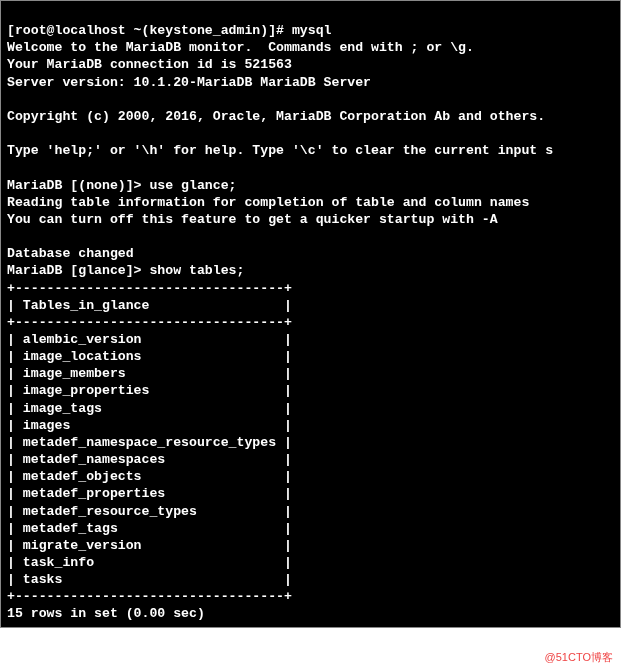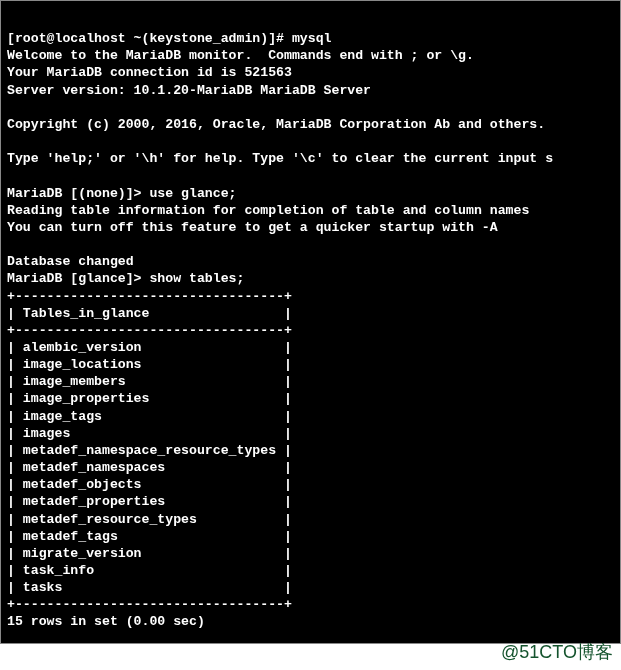--- a/index.html
+++ b/index.html
@@ -13,32 +13,32 @@
       height: 670px;
       font-family: "Courier New", monospace;
       font-size: 13.2px;
       font-weight: bold;
       line-height: 1.3;
       position: relative;
     }
     .terminal {
       background: #000000;
       color: #ffffff;
-      padding: 12px 6px;
+      padding: 4px 6px;
       white-space: pre;
       overflow: hidden;
       border: 1px solid #888;
     }
     .watermark {
       position: absolute;
       bottom: 6px;
       right: 8px;
-      color: #14532d;
+      color: #ef4444;
       font-family: Arial, sans-serif;
-      font-size: 18px;
+      font-size: 11px;
       font-weight: normal;
     }
     .line {
       white-space: pre;
     }
   </style>
 </head>
 <body>
 
 <div class="terminal">

